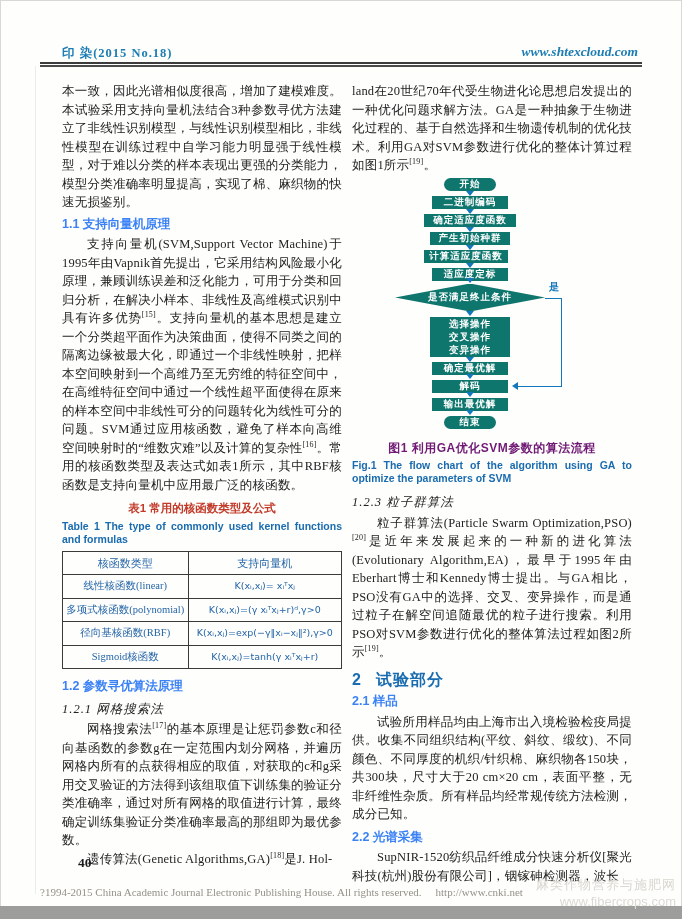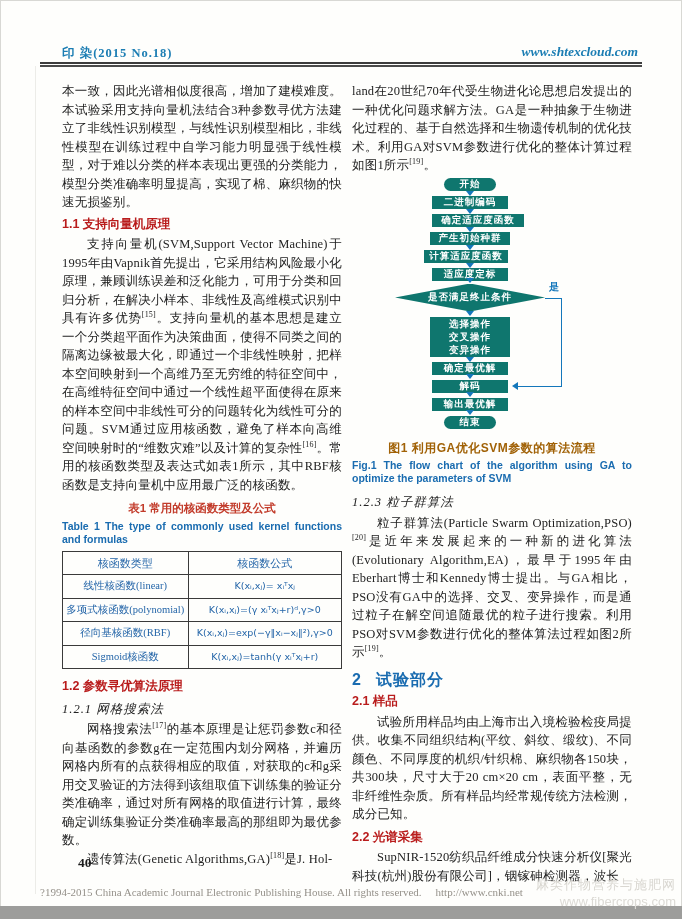--- a/index.html
+++ b/index.html
@@ -18,21 +18,21 @@
   .col{position:absolute;top:82px;width:280px;font-size:12.5px;line-height:18.5px;text-align:justify;}
   .col-left{left:62px;}
   .col-right{left:352px;}
   p.body-p{margin:0;letter-spacing:0.2px;}
   p.indent{text-indent:2em;}
   sup{font-size:8px;line-height:0;vertical-align:super;}
   h2.sec-h{margin:7px 0 3px 0;font-family:"Liberation Sans","DejaVu Sans",sans-serif;
            font-size:16px;color:#1a6cb0;font-weight:bold;letter-spacing:1px;}
   h2.sec-h .sec-num{margin-right:14px;}
   h3.sub-h{margin:3px 0 2px 0;font-family:"Liberation Sans","DejaVu Sans",sans-serif;
-           font-size:12.5px;font-weight:bold;color:#b91c1c;}
+           font-size:12.5px;font-weight:bold;color:#3b82f6;}
   h4.sub-hh{margin:4px 0 2px 0;font-size:12.5px;font-weight:normal;font-style:italic;color:#222;letter-spacing:1px;}
   
   .tcap-zh{margin-top:5px;text-align:center;font-family:"Liberation Sans","DejaVu Sans",sans-serif;
            font-size:11.5px;font-weight:bold;color:#c23b2a;}
   .tcap-en{margin-top:2px;font-family:"Liberation Sans","DejaVu Sans",sans-serif;
            font-size:10.5px;font-weight:bold;color:#1a6cb0;text-align:justify;line-height:13px;}
   table.ktable{margin-top:5px;width:100%;border-collapse:collapse;font-size:10.5px;color:#2465a8;}
   table.ktable th,table.ktable td{border:1px solid #3a3a3a;text-align:center;padding:2px 1px;height:13px;
            font-weight:normal;}
   table.ktable th{font-size:11px;}
@@ -41,21 +41,21 @@
   td.ktype{font-size:10.5px;}
   table.ktable{border:1.5px solid #2e2e2e;}
   
   .flow{position:relative;height:255px;margin-top:3px;}
   .fnode{position:absolute;background:#0f766e;color:#fff;height:13px;
          font-family:"Liberation Sans","DejaVu Sans",sans-serif;font-size:9.5px;font-weight:bold;
          display:flex;align-items:center;justify-content:center;letter-spacing:1px;}
   .pill{border-radius:8px;width:52px;left:92px;}
   .n0{top:0;}
   .n1{top:18px;width:76px;left:80px;}
-  .n2{top:36px;width:92px;left:80px;}
+  .n2{top:36px;width:92px;left:72px;}
   .n3{top:54px;width:80px;left:78px;}
   .n4{top:72px;width:84px;left:72px;}
   .n5{top:90px;width:76px;left:80px;}
   .n6{top:106px;left:43px;width:150px;height:28px;
       clip-path:polygon(50% 0,100% 50%,50% 100%,0 50%);}
   .n7{top:139px;width:80px;left:78px;height:40px;flex-direction:column;line-height:13px;}
   .n8{top:184px;width:76px;left:80px;}
   .n9{top:202px;width:76px;left:80px;}
   .n10{top:220px;width:76px;left:80px;}
   .n11{top:238px;}
@@ -65,21 +65,21 @@
   .seg{position:absolute;background:#1477bb;}
   .segA{left:193px;top:120px;width:17px;height:1px;}
   .segB{left:209px;top:120px;width:1px;height:89px;}
   .segC{left:162px;top:208px;width:48px;height:1px;}
   .arrL{position:absolute;left:156px;top:204px;width:0;height:0;border:4.5px solid transparent;border-right:6px solid #1477bb;}
   .lbl{position:absolute;color:#1477bb;font-family:"Liberation Sans","DejaVu Sans",sans-serif;
        font-size:10px;font-weight:bold;}
   .lbl-yes{left:197px;top:100px;}
   .lbl-no{left:124px;top:135px;}
   .fcap-zh{margin-top:6px;text-align:center;font-family:"Liberation Sans","DejaVu Sans",sans-serif;
-           font-size:12px;font-weight:bold;color:#a16207;letter-spacing:0.5px;}
+           font-size:12px;font-weight:bold;color:#701a75;letter-spacing:0.5px;}
   .fcap-en{margin-top:2px;font-family:"Liberation Sans","DejaVu Sans",sans-serif;
            font-size:10.5px;font-weight:bold;color:#1a6cb0;text-align:justify;line-height:13px;}
   
   .pagenum{position:absolute;left:78px;top:855px;font-size:13.5px;font-weight:bold;color:#1c1c1c;}
   .copyright{position:absolute;left:40px;top:886px;font-size:11px;color:#95918a;white-space:nowrap;}
   .copyright .cnki{margin-left:14px;}
   .watermark{position:absolute;right:6px;top:876px;text-align:right;z-index:3;
              font-family:"Liberation Sans","DejaVu Sans",sans-serif;color:#d9d7d1;}
   .watermark .w1{font-size:13px;letter-spacing:1px;}
   .watermark .w2{font-size:13px;color:#dcdad5;}
@@ -110,21 +110,21 @@
     <div class="tcap-en">Table 1  The type of commonly used kernel functions and formulas</div>
 
     <table class="ktable">
       <colgroup>
           <col class="c1">
           <col class="c2">
         </colgroup>
       <thead>
         <tr>
           <th>核函数类型</th>
-          <th>核函数公式</th>
+          <th>支持向量机</th>
         </tr>
       </thead>
       <tbody>
         <tr>
           <td class="ktype">线性核函数(linear)</td>
           <td class="formula">K(xᵢ,xⱼ)= xᵢᵀxⱼ</td>
         </tr>
         <tr>
           <td class="ktype">多项式核函数(polynomial)</td>
           <td class="formula">K(xᵢ,xⱼ)=(γ xᵢᵀxⱼ+r)ᵈ,γ&gt;0</td>

